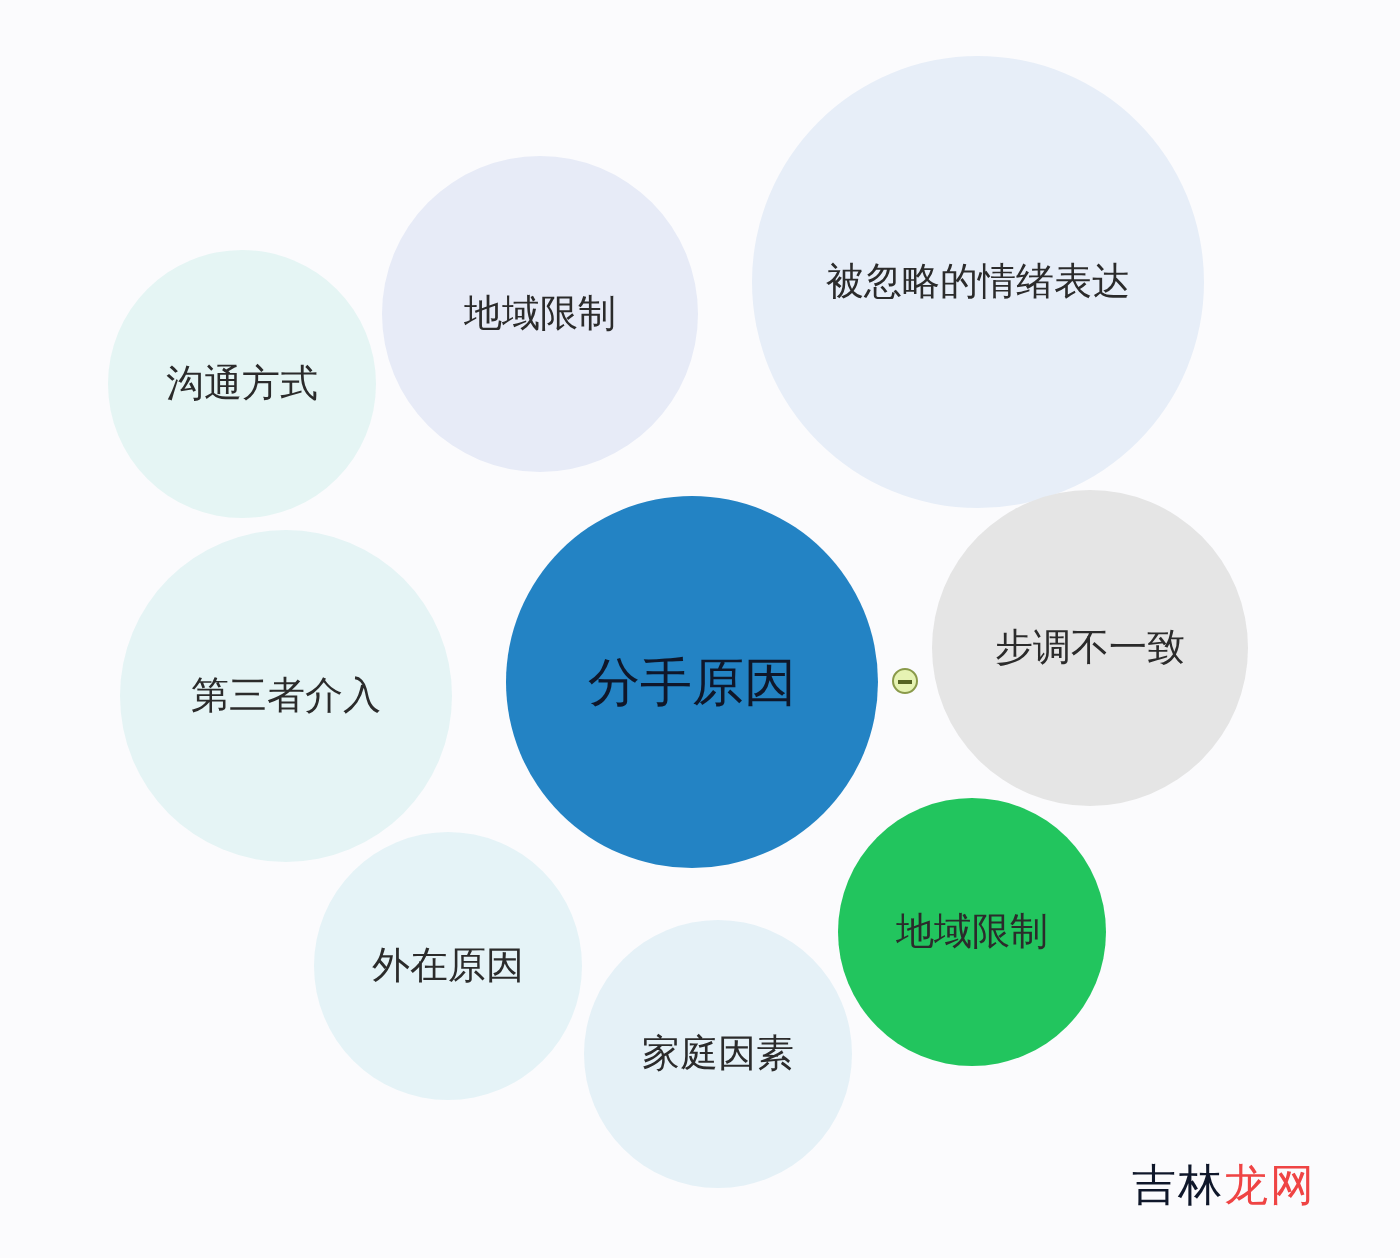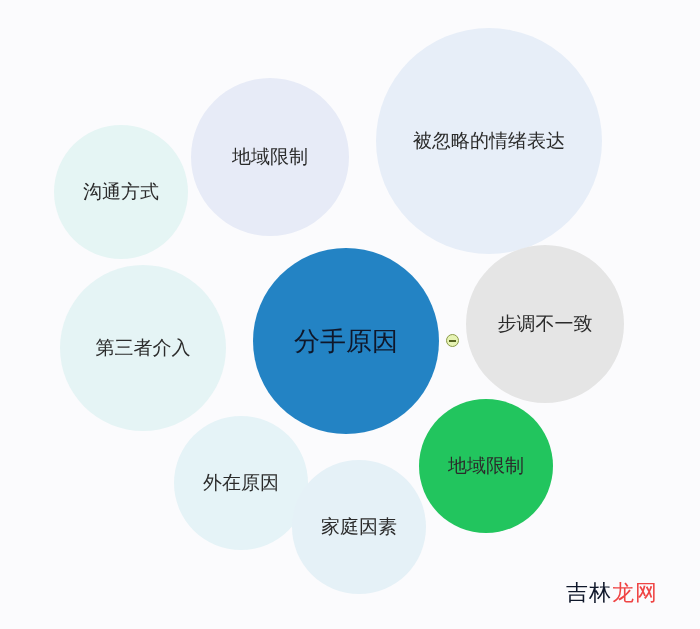--- a/index.html
+++ b/index.html
@@ -65,21 +65,21 @@
   </div>
   <div class="bubble" style="left: 54px; top: 125px; width: 134px; height: 134px; background: rgb(229, 245, 244);">
     <span>沟通方式</span>
   </div>
   <div class="bubble" style="left: 60px; top: 265px; width: 166px; height: 166px; background: rgb(229, 244, 245);">
     <span>第三者介入</span>
   </div>
   <div class="bubble" style="left: 466px; top: 245px; width: 158px; height: 158px; background: #e5e5e5;">
     <span>步调不一致</span>
   </div>
-  <div class="bubble" style="left: 174px; top: 416px; width: 134px; height: 134px; background: rgb(229, 243, 247);">
+  <div class="bubble" style="left: 157px; top: 416px; width: 134px; height: 134px; background: rgb(229, 243, 247);">
     <span>外在原因</span>
   </div>
   <div class="bubble" style="left: 292px; top: 460px; width: 134px; height: 134px; background: rgb(229, 241, 247);">
     <span>家庭因素</span>
   </div>
   <div class="bubble" style="left: 419px; top: 399px; width: 134px; height: 134px; background: #22c55e;">
     <span>地域限制</span>
   </div>
 
   <div class="bubble center" id="root-node" style="left: 253px; top: 248px; width: 186px; height: 186px; background: rgb(35, 131, 196); color: #0f172a;">

